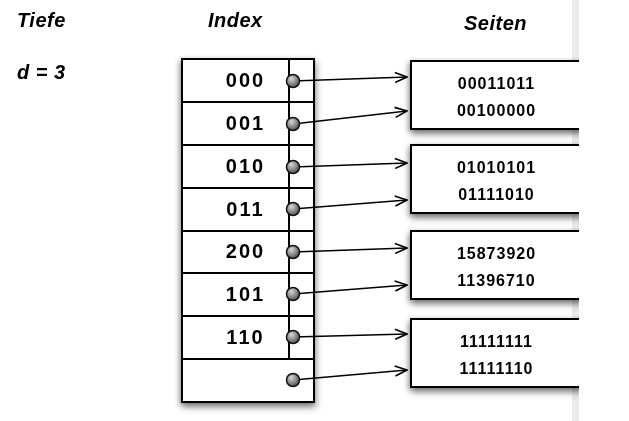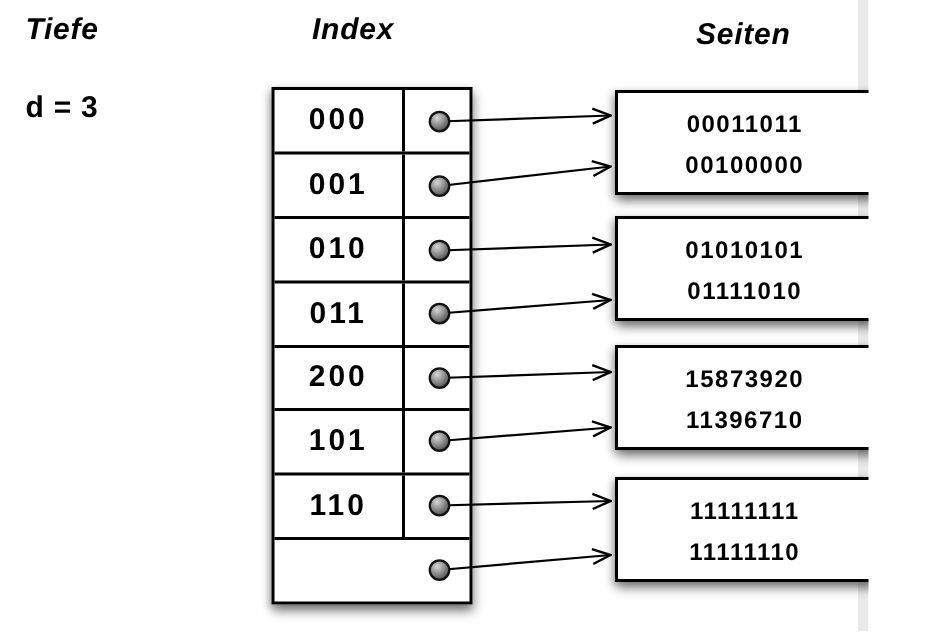--- a/index.html
+++ b/index.html
@@ -14,30 +14,31 @@
     position:relative;width:579px;height:421px;overflow:hidden;
     background:var(--background);
   }
   .edge-strip{
     position:absolute;top:0;right:0;width:7px;height:421px;
     background:var(--page-edge-strip);
   }
   .hdr{
     position:absolute;font-size:20px;font-weight:600;white-space:nowrap;
     letter-spacing:0.5px;
+    font-style:italic;
   }
   .italic{font-style:italic;}
   .index-table{
     position:absolute;left:181px;top:58px;width:134px;height:345px;
     border:2px solid var(--stroke);background:#fff;
     display:flex;flex-direction:column;
     box-shadow:1px 4px 7px rgba(0,0,0,0.45), -2px 2px 5px rgba(0,0,0,0.22);
   }
   .irow{flex:1;display:flex;}
-  .irow:not(:last-child){border-bottom:2px solid var(--stroke);}
+  .irow:not(:last-child){border-bottom:2px solid var(--stroke);padding-left:20px;}
   .icell{
     width:87px;border-right:2px solid var(--stroke);
     display:flex;align-items:center;justify-content:center;
     font-size:20px;font-weight:600;letter-spacing:2px;
   }
   .pcell{flex:1;}
   .page{
     position:absolute;left:410px;width:173px;height:70px;
     border:2px solid var(--stroke);background:#fff;
     display:flex;flex-direction:column;align-items:center;justify-content:center;

